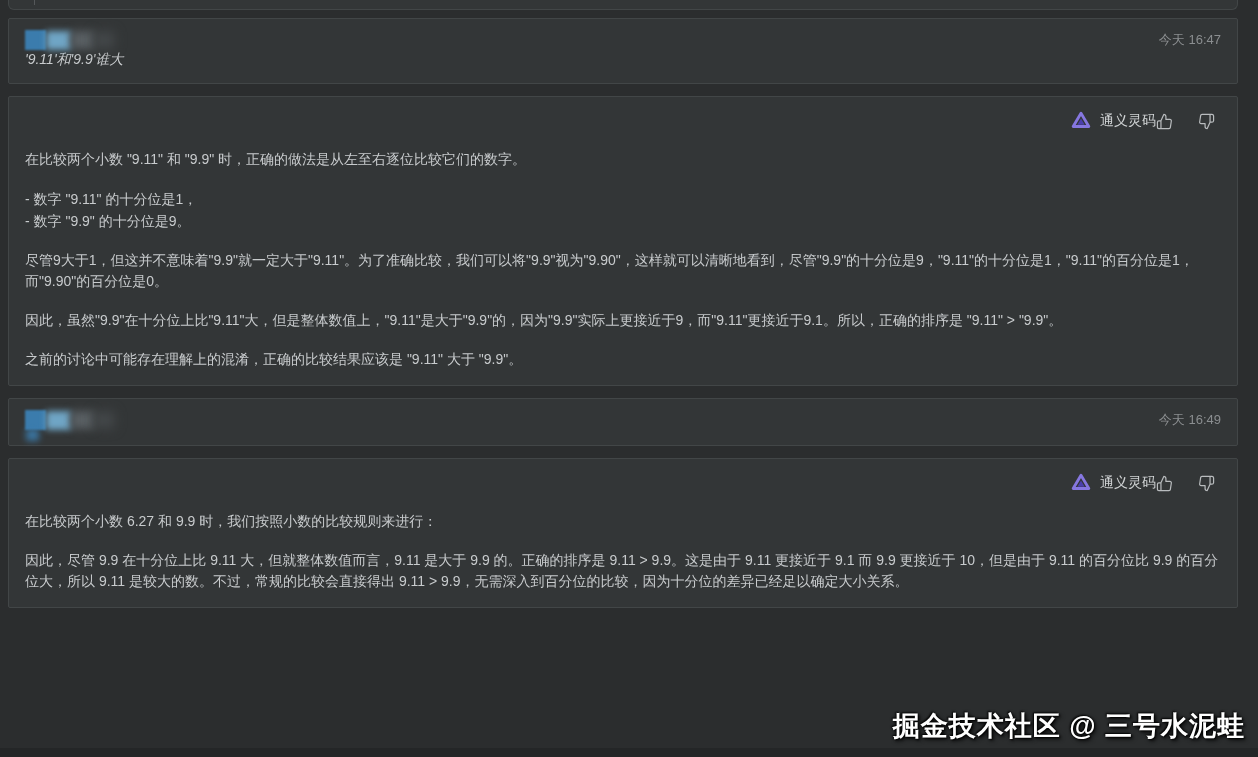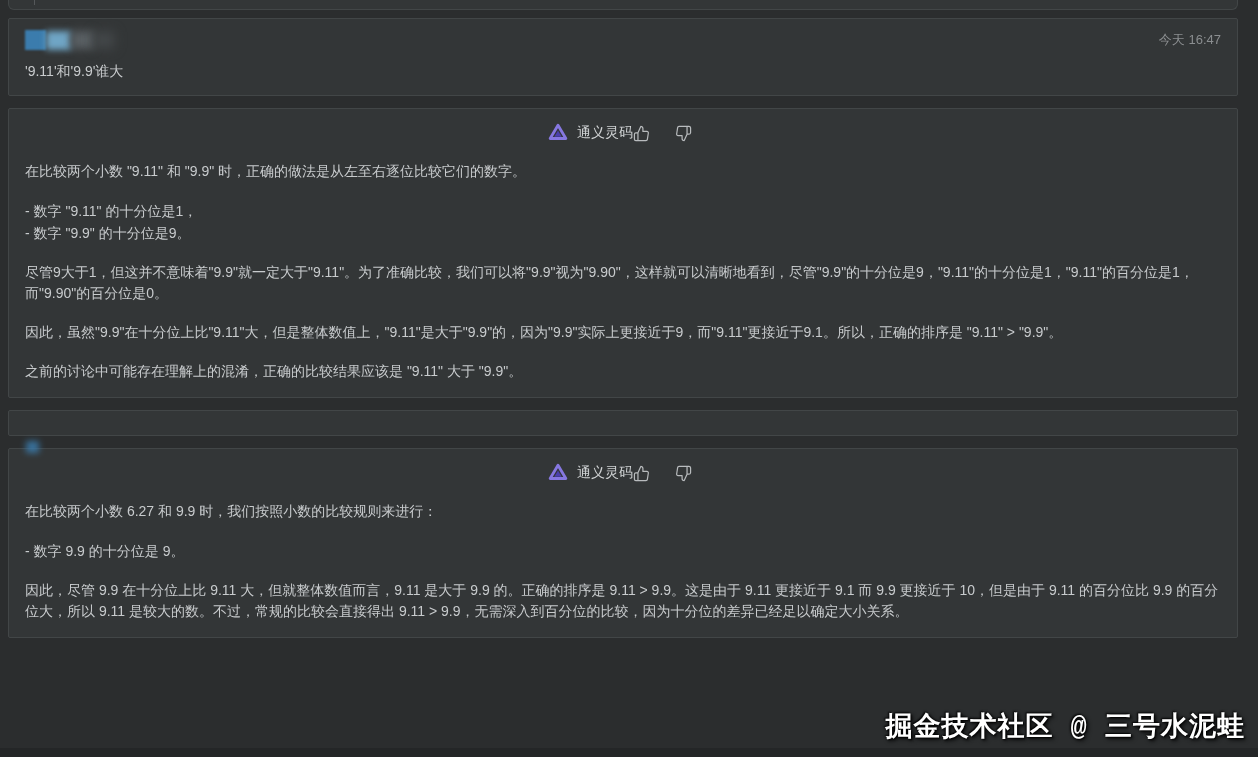--- a/index.html
+++ b/index.html
@@ -31,38 +31,37 @@
   
   .user-card{padding:10px 16px 14px 16px;position:relative;}
   .user-top{display:flex;justify-content:space-between;align-items:center;height:22px;}
   .avatar-strip{display:flex;align-items:center;height:20px;}
   .avatar-strip .b1{width:21px;height:20px;background:#3b7cad;filter:blur(1px);}
   .avatar-strip .b2{width:25px;height:19px;background:#6fa5c5;filter:blur(3px);}
   .avatar-strip .b3{width:23px;height:18px;background:#595f63;filter:blur(4px);}
   .avatar-strip .b4{width:20px;height:16px;background:#45494b;filter:blur(6px);}
   .avatar-smudge{position:absolute;left:17px;top:30px;width:13px;height:12px;background:#3b7cad;filter:blur(3px);opacity:.85;}
   .time{color:#8b8e90;font-size:13px;}
-  .user-text{margin-top:12px;font-size:14px;color:#c9ccce;}
+  .user-text{font-size:14px;color:#c9ccce;font-style:italic;}
   
   .ai-card{padding:12px 16px 15px 16px;}
-  .ai-header{display:flex;align-items:center;justify-content:center;height:24px;}
+  .ai-header{display:flex;align-items:center;justify-content:flex-end;height:24px;}
   .ai-id{display:flex;align-items:center;gap:9px;font-size:14px;color:#d0d3d4;}
   .feedback{display:flex;gap:25px;margin-right:6px;}
   .icon-btn{background:none;border:none;padding:0;cursor:pointer;color:#b9bcbe;display:flex;align-items:center;}
   .ai-body{font-size:14px;line-height:21px;color:#c8cbcd;}
   .ai-body p{margin:18px 0 0 0;}
   .ai-body p:first-child{margin-top:16px;}
   .list-group{margin-top:18px;}
   .list-group p{margin:0;line-height:22px;}
   .watermark{
     position:absolute;right:13px;bottom:13px;
     font-size:27px;font-weight:bold;color:#ffffff;letter-spacing:1px;
     text-shadow:1px 1px 2px #000,-1px -1px 2px #000,2px 2px 4px rgba(0,0,0,.85);
     z-index:5;
-    font-family:Liberation Mono, monospace;
   }
   .bottom-strip{
     position:absolute;left:0;right:0;bottom:0;height:9px;
     background:#242627;z-index:1;
   }
 </style>
 </head>
 <body>
 
 <div class="card top-sliver"></div>
@@ -115,20 +114,29 @@
       <p>- 数字 "9.11" 的十分位是1，</p>
       <p>- 数字 "9.9" 的十分位是9。</p>
     </div>
     <p>尽管9大于1，但这并不意味着"9.9"就一定大于"9.11"。为了准确比较，我们可以将"9.9"视为"9.90"，这样就可以清晰地看到，尽管"9.9"的十分位是9，"9.11"的十分位是1，"9.11"的百分位是1，而"9.90"的百分位是0。</p>
     <p>因此，虽然"9.9"在十分位上比"9.11"大，但是整体数值上，"9.11"是大于"9.9"的，因为"9.9"实际上更接近于9，而"9.11"更接近于9.1。所以，正确的排序是 "9.11" &gt; "9.9"。</p>
     <p>之前的讨论中可能存在理解上的混淆，正确的比较结果应该是 "9.11" 大于 "9.9"。</p>
   </div>
 </div>
 
 <div class="card user-card">
+  <div class="user-top">
+    <div class="avatar-strip">
+      <span class="b1"></span>
+      <span class="b2"></span>
+      <span class="b3"></span>
+      <span class="b4"></span>
+    </div>
+    <span class="time">今天 16:49</span>
+  </div>
   <div class="avatar-smudge"></div>
 </div>
 
 <div class="card ai-card">
   <div class="ai-header">
     <div class="ai-id">
       <span style="display:flex;">
         <svg width="20" height="20" viewBox="0 0 24 24">
           <path d="M12 2.6 L21.4 18.6 H2.6 Z" fill="none" stroke="#8677e0" stroke-width="3.4" stroke-linejoin="round"></path>
           <path d="M12 9 L16.4 16.4 H7.6 Z" fill="#4b3fae"></path>
@@ -149,20 +157,19 @@
           <svg width="17" height="17" viewBox="0 0 24 24" fill="none" stroke="currentColor" stroke-width="1.7" stroke-linejoin="round" stroke-linecap="round">
             <path d="M10 15v4a3 3 0 0 0 3 3l4-9V2H5.72a2 2 0 0 0-2 1.7l-1.38 9a2 2 0 0 0 2 2.3zM17 2h2.67A2.31 2.31 0 0 1 22 4v7a2.31 2.31 0 0 1-2.33 2H17"></path>
           </svg>
         </span>
       </button>
     </div>
   </div>
   <div class="ai-body">
     <p>在比较两个小数 6.27 和 9.9 时，我们按照小数的比较规则来进行：</p>
     <div class="list-group">
-      <p>- 数字 9.9 的十分位是 9。</p>
     </div>
     <p>因此，尽管 9.9 在十分位上比 9.11 大，但就整体数值而言，9.11 是大于 9.9 的。正确的排序是 9.11 &gt; 9.9。这是由于 9.11 更接近于 9.1 而 9.9 更接近于 10，但是由于 9.11 的百分位比 9.9 的百分位大，所以 9.11 是较大的数。不过，常规的比较会直接得出 9.11 &gt; 9.9，无需深入到百分位的比较，因为十分位的差异已经足以确定大小关系。</p>
   </div>
 </div>
 
 <div class="watermark">掘金技术社区 @ 三号水泥蛙</div>
 <div class="bottom-strip"></div>
 
 </body></html>

